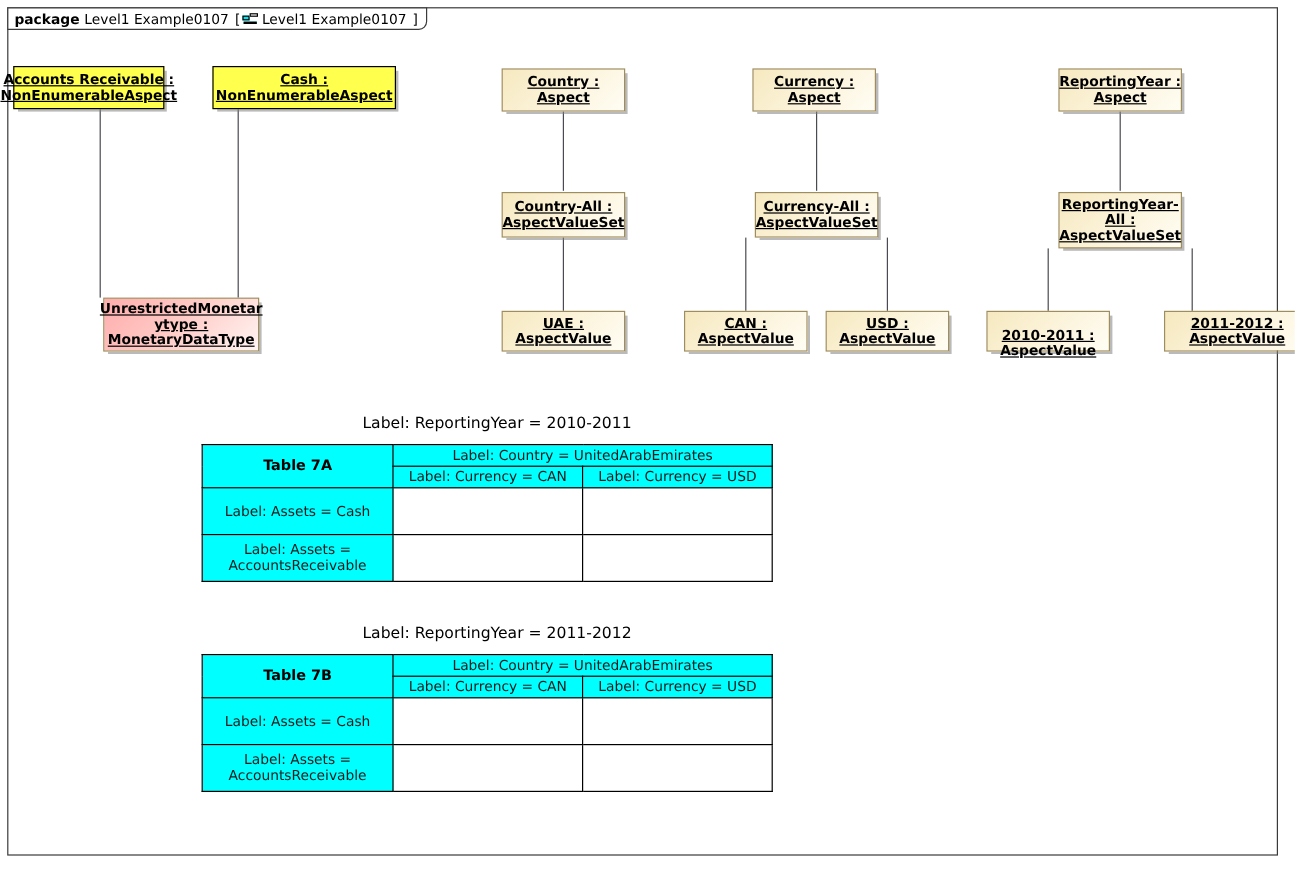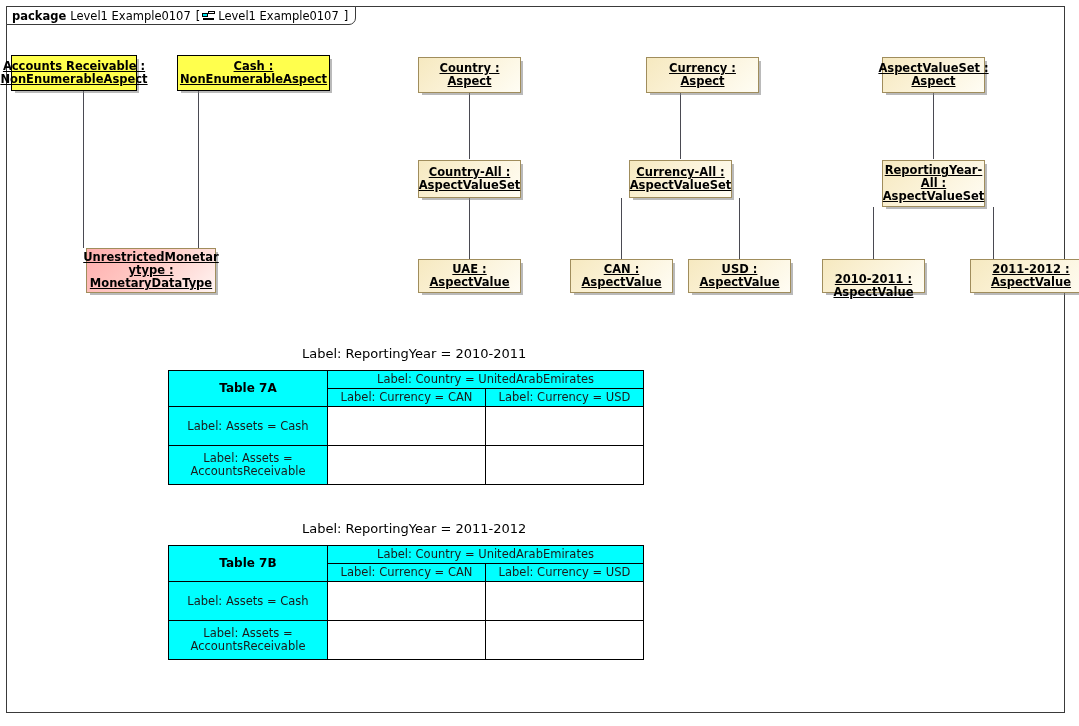--- a/index.html
+++ b/index.html
@@ -179,30 +179,30 @@
   </div>
 </div>
 
 <div class="node aspect" style="left:418px; top:57px; width:103px; height:36px;">
   <div>
     <span class="ln" style="text-decoration: underline;">Country :</span>
     <span class="ln" style="text-decoration: underline;">Aspect</span>
   </div>
 </div>
 
-<div class="node aspect" style="left:646px; top:57px; width:113px; height:36px;">
+<div class="node aspect" style="left:627px; top:57px; width:103px; height:36px;">
   <div>
     <span class="ln" style="text-decoration: underline;">Currency :</span>
     <span class="ln" style="text-decoration: underline;">Aspect</span>
   </div>
 </div>
 
 <div class="node aspect" style="left:882px; top:57px; width:103px; height:36px;">
   <div>
-    <span class="ln" style="text-decoration: underline;">AspectValueSet :</span>
+    <span class="ln" style="text-decoration: underline;">ReportingYear :</span>
     <span class="ln" style="text-decoration: underline;">Aspect</span>
   </div>
 </div>
 
 <div class="node aspect" style="left:418px; top:160px; width:103px; height:38px;">
   <div>
     <span class="ln" style="text-decoration: underline;">Country-All :</span>
     <span class="ln" style="text-decoration: underline;">AspectValueSet</span>
   </div>
 </div>

